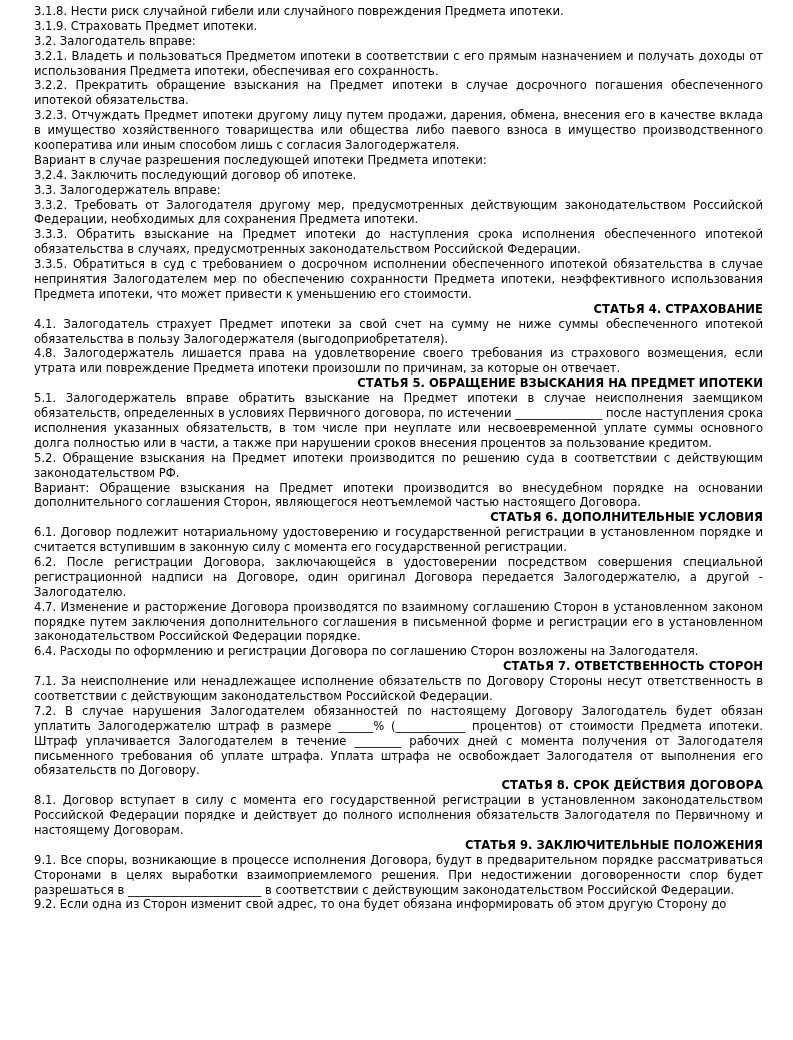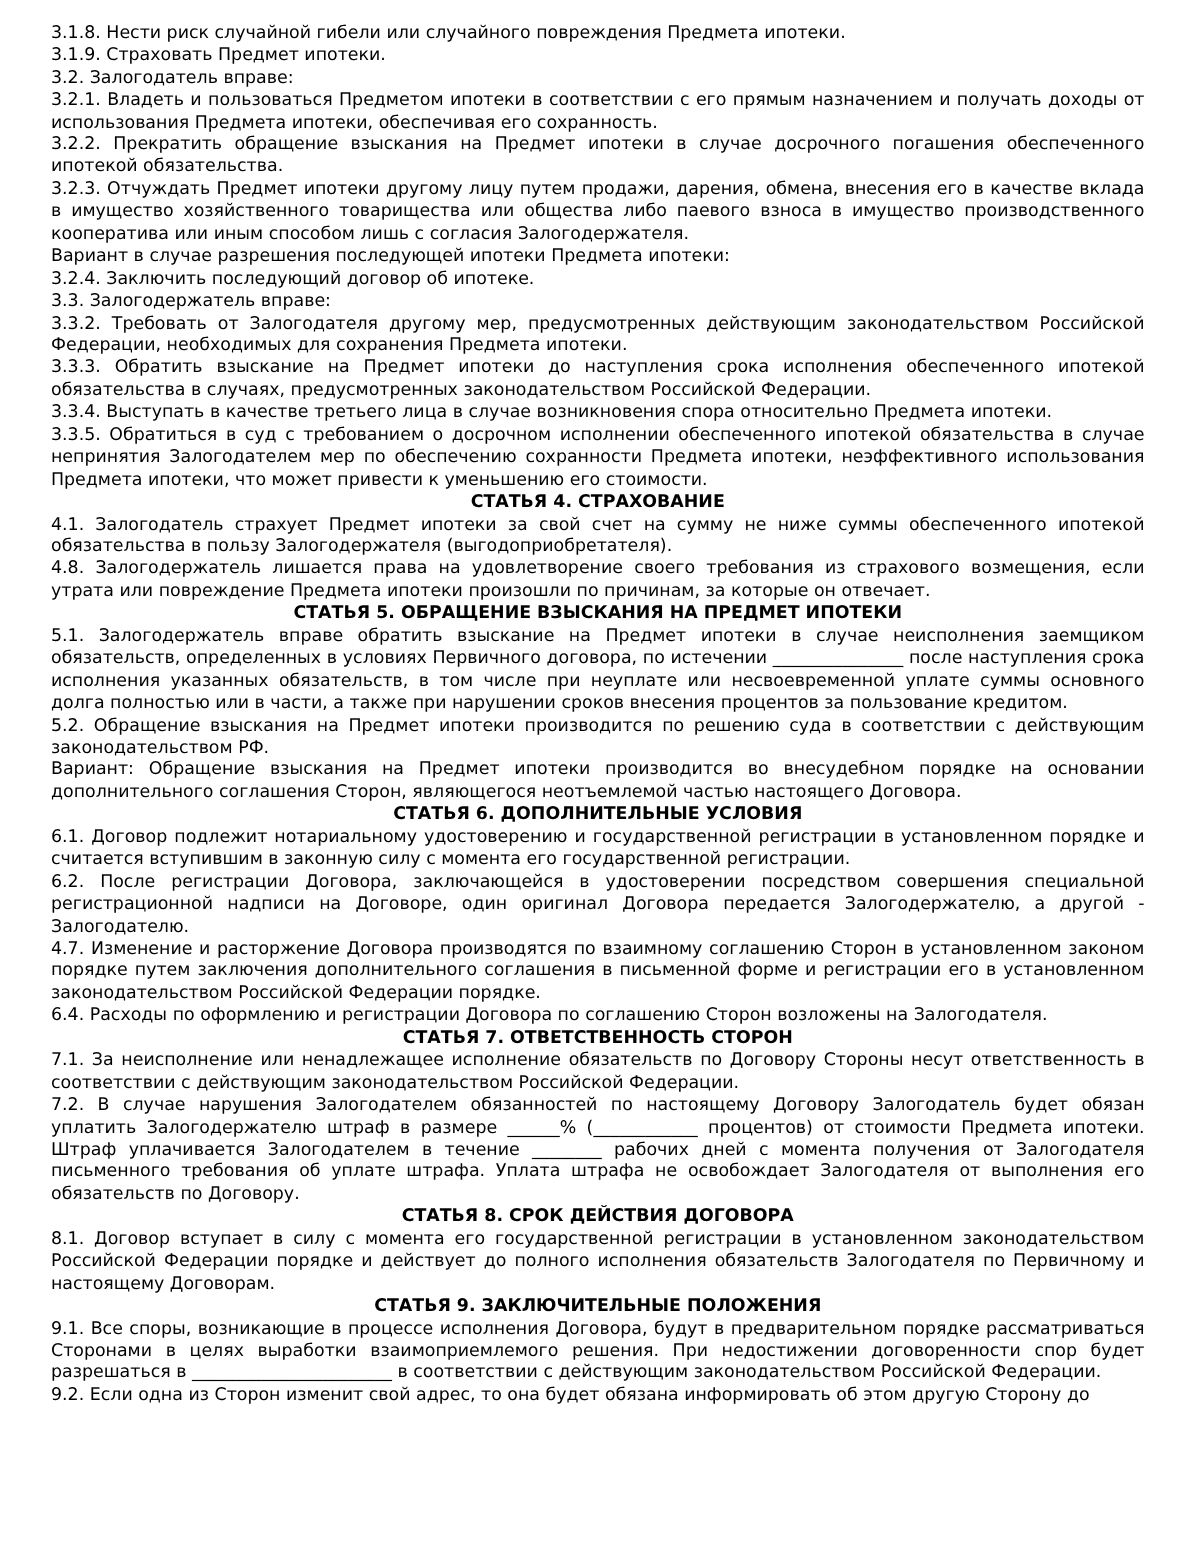--- a/index.html
+++ b/index.html
@@ -10,59 +10,58 @@
   body {
     width: 793px;
     min-height: 1040px;
     font-family: "DejaVu Sans", sans-serif;
     color: #000000;
   }
   .page {
     width: 793px;
     min-height: 1040px;
     box-sizing: border-box;
-    padding: 14px 30px 10px 34px;
+    padding: 4px 30px 10px 34px;
     background: #ffffff;
   }
   .doc-body {
     font-size: 11.6px;
     line-height: 1.285;
     text-align: justify;
   }
   .para {
     margin: 0;
     padding: 0;
   }
   .heading {
     margin: 0;
     padding: 0;
     font-weight: bold;
     font-size: 11.6px;
     line-height: 1.285;
-    text-align: center;
+    text-align: right;
   }
 </style>
 </head>
 <body>
 
 <div class="page">
   <div class="doc-body">
 
     <p class="para">3.1.8. Нести риск случайной гибели или случайного повреждения Предмета ипотеки.</p>
     <p class="para">3.1.9. Страховать Предмет ипотеки.</p>
     <p class="para">3.2. Залогодатель вправе:</p>
     <p class="para">3.2.1. Владеть и пользоваться Предметом ипотеки в соответствии с его прямым назначением и получать доходы от использования Предмета ипотеки, обеспечивая его сохранность.</p>
     <p class="para">3.2.2. Прекратить обращение взыскания на Предмет ипотеки в случае досрочного погашения обеспеченного ипотекой обязательства.</p>
     <p class="para">3.2.3. Отчуждать Предмет ипотеки другому лицу путем продажи, дарения, обмена, внесения его в качестве вклада в имущество хозяйственного товарищества или общества либо паевого взноса в имущество производственного кооператива или иным способом лишь с согласия Залогодержателя.</p>
     <p class="para">Вариант в случае разрешения последующей ипотеки Предмета ипотеки:</p>
     <p class="para">3.2.4. Заключить последующий договор об ипотеке.</p>
     <p class="para">3.3. Залогодержатель вправе:</p>
     <p class="para">3.3.2. Требовать от Залогодателя другому мер, предусмотренных действующим законодательством Российской Федерации, необходимых для сохранения Предмета ипотеки.</p>
     <p class="para">3.3.3. Обратить взыскание на Предмет ипотеки до наступления срока исполнения обеспеченного ипотекой обязательства в случаях, предусмотренных законодательством Российской Федерации.</p>
-    <p class="para">3.3.4. Выступать в качестве третьего лица в случае возникновения спора относительно Предмета ипотеки.</p>
     <p class="para">3.3.5. Обратиться в суд с требованием о досрочном исполнении обеспеченного ипотекой обязательства в случае непринятия Залогодателем мер по обеспечению сохранности Предмета ипотеки, неэффективного использования Предмета ипотеки, что может привести к уменьшению его стоимости.</p>
 
     <h2 class="heading">СТАТЬЯ 4. СТРАХОВАНИЕ</h2>
     <p class="para">4.1. Залогодатель страхует Предмет ипотеки за свой счет на сумму не ниже суммы обеспеченного ипотекой обязательства в пользу Залогодержателя (выгодоприобретателя).</p>
     <p class="para">4.8. Залогодержатель лишается права на удовлетворение своего требования из страхового возмещения, если утрата или повреждение Предмета ипотеки произошли по причинам, за которые он отвечает.</p>
 
     <h2 class="heading">СТАТЬЯ 5. ОБРАЩЕНИЕ ВЗЫСКАНИЯ НА ПРЕДМЕТ ИПОТЕКИ</h2>
     <p class="para">5.1. Залогодержатель вправе обратить взыскание на Предмет ипотеки в случае неисполнения заемщиком обязательств, определенных в условиях Первичного договора, по истечении _______________ после наступления срока исполнения указанных обязательств, в том числе при неуплате или несвоевременной уплате суммы основного долга полностью или в части, а также при нарушении сроков внесения процентов за пользование кредитом.</p>
     <p class="para">5.2. Обращение взыскания на Предмет ипотеки производится по решению суда в соответствии с действующим законодательством РФ.</p>
     <p class="para">Вариант: Обращение взыскания на Предмет ипотеки производится во внесудебном порядке на основании дополнительного соглашения Сторон, являющегося неотъемлемой частью настоящего Договора.</p>

